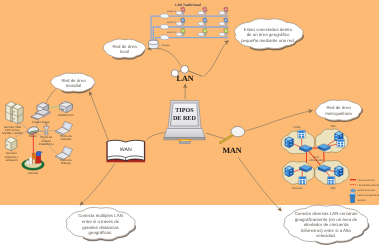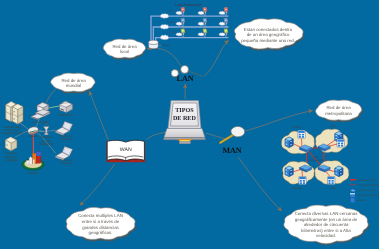--- a/index.html
+++ b/index.html
@@ -1,17 +1,17 @@
 <!DOCTYPE html>
 <html><head>
 <meta charset="utf-8">
 <style>
   html,body{margin:0;padding:0;background:#ffffff;}
   body{width:379px;height:249px;overflow:hidden;font-family:"Liberation Sans",sans-serif;}
-  #stage{position:relative;width:379px;height:249px;background:#0369a1;-webkit-font-smoothing:antialiased;text-rendering:geometricPrecision;}
+  #stage{position:relative;width:379px;height:205px;background:#fdba74;-webkit-font-smoothing:antialiased;text-rendering:geometricPrecision;}
   svg.layer{position:absolute;left:0;top:0;width:379px;height:249px;}
   .bub{fill:#fff;stroke:#8f8278;stroke-width:.62;}
   .bubsh{fill:none;stroke:#5e5349;stroke-width:1.45;stroke-linecap:round;opacity:.78;}
   .bubtxt{font-family:"Liberation Sans",sans-serif;fill:#5d5750;font-size:4.4px;text-anchor:middle;}
   .hdr{font-family:"Liberation Serif",serif;fill:#111;font-weight:bold;font-size:8px;text-anchor:middle;}
   .conn{fill:none;stroke:#8a7a66;stroke-width:.7;}
 </style>
 </head>
 <body>
 

